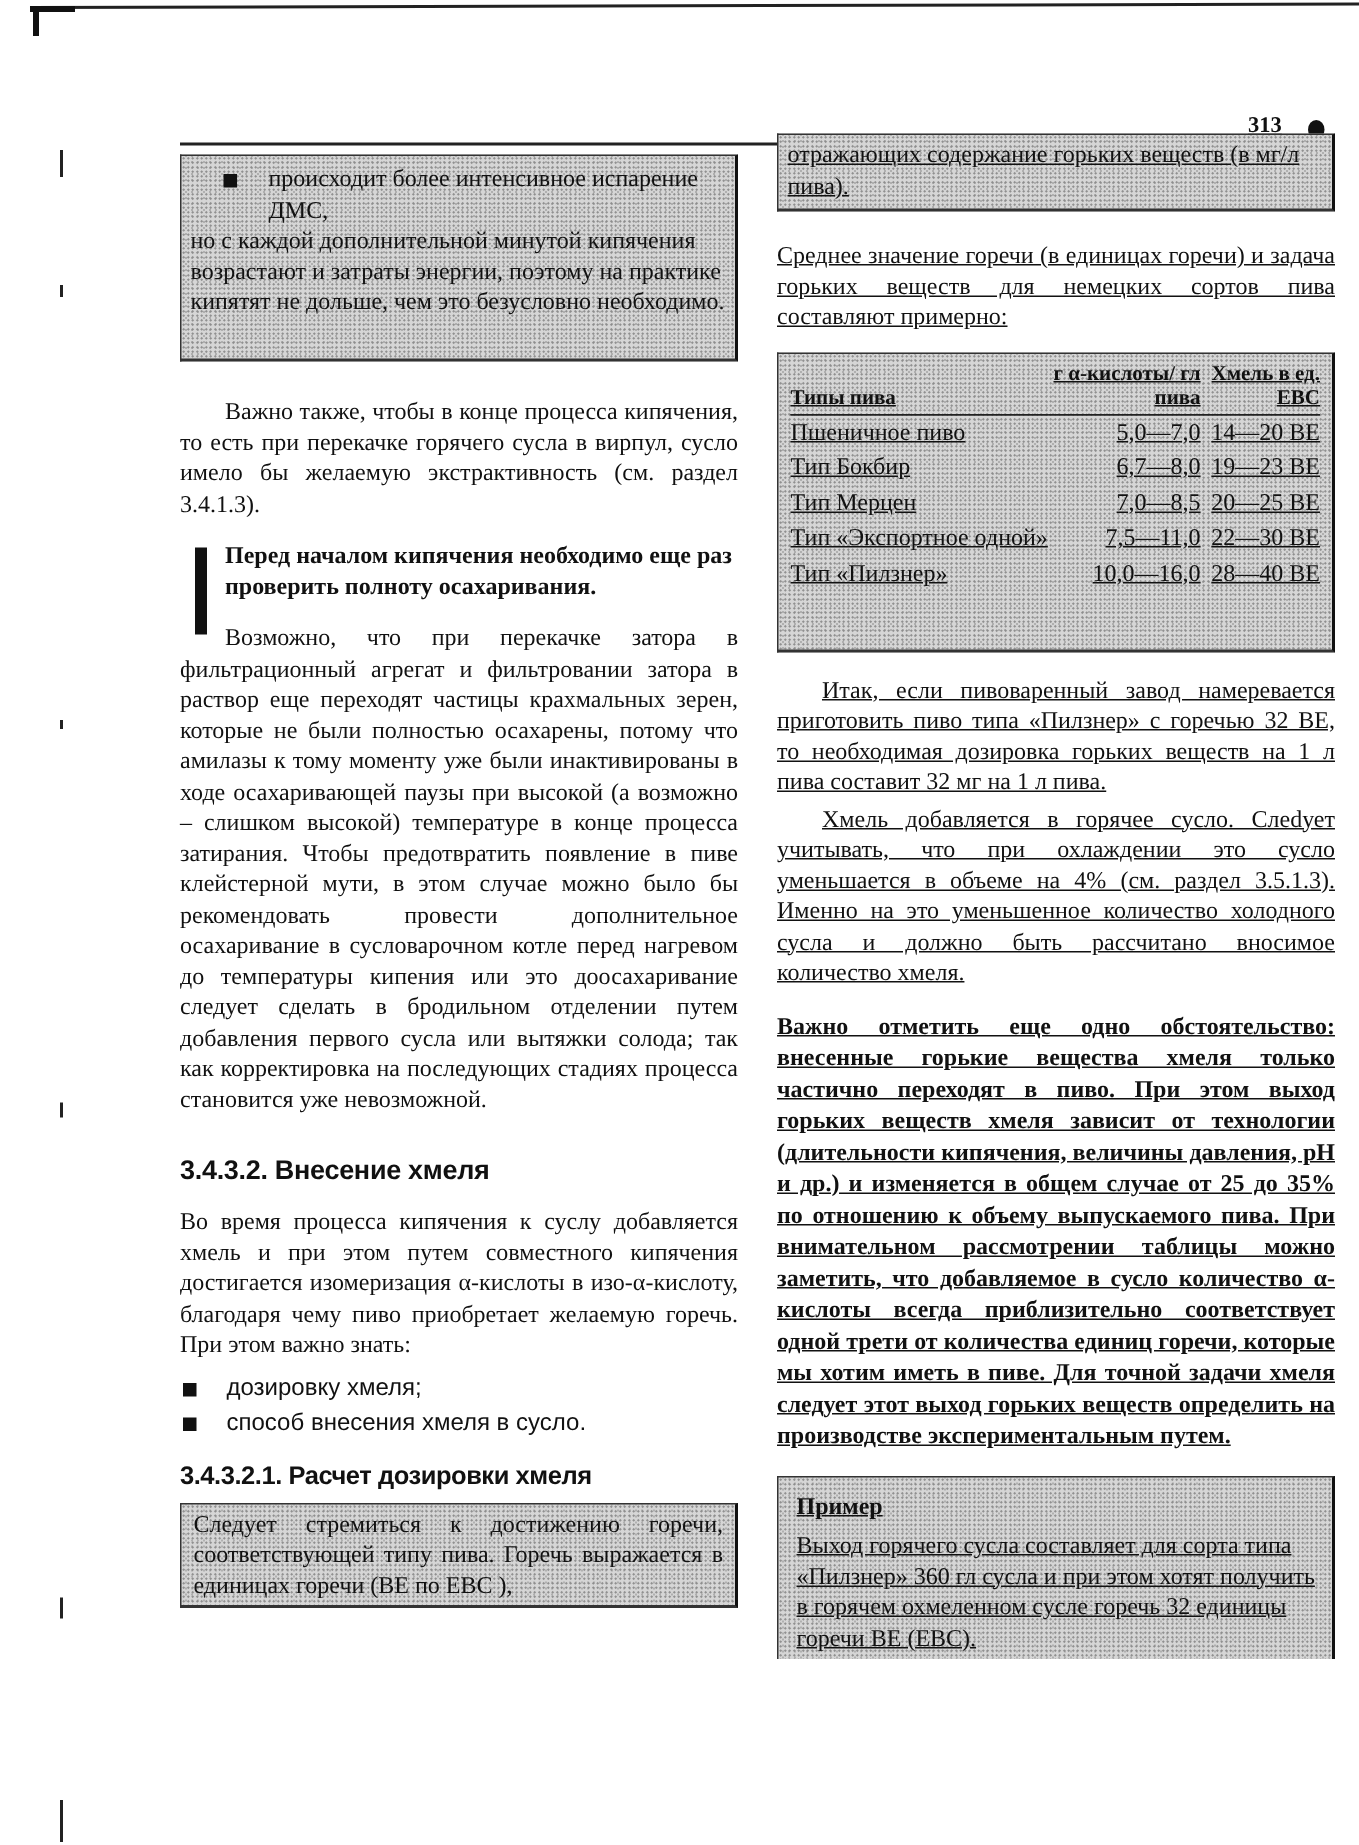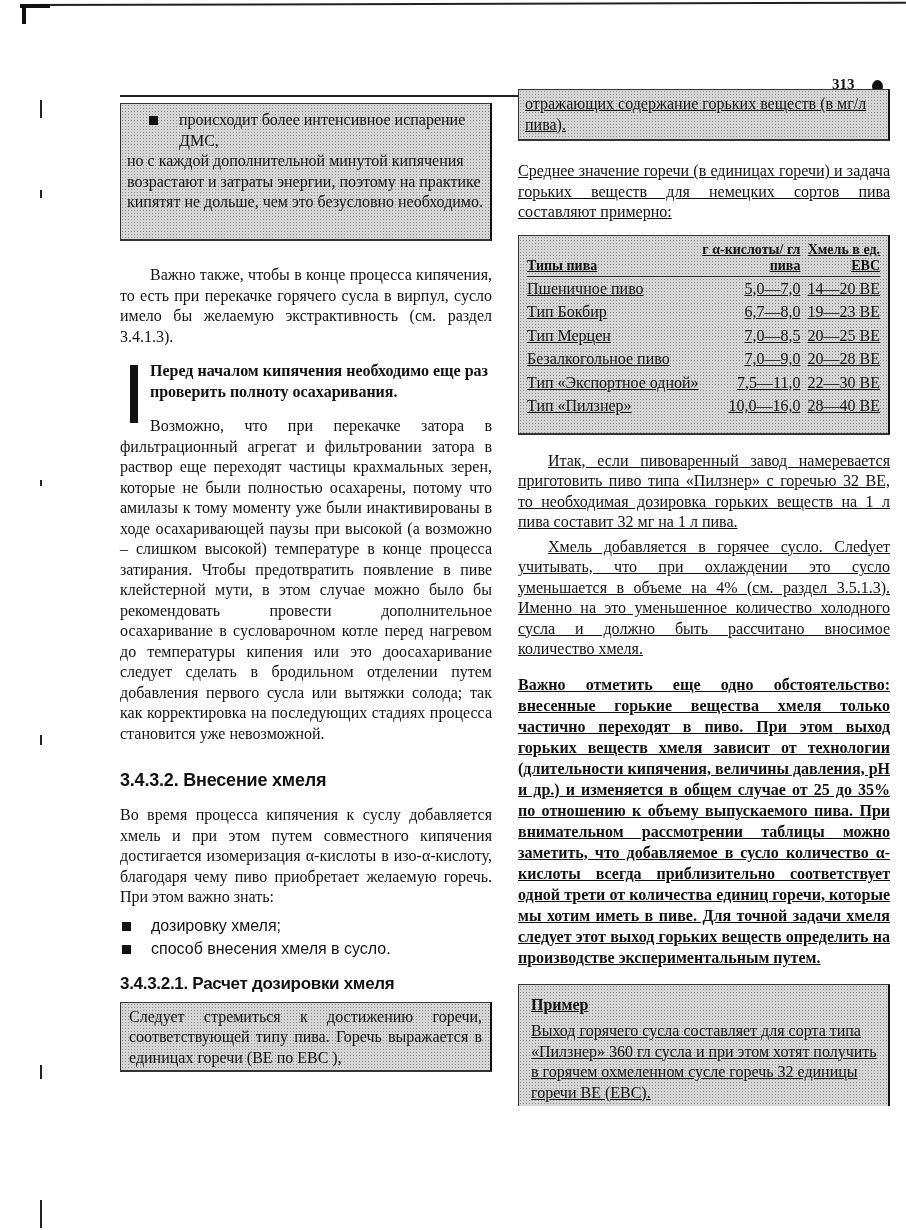--- a/index.html
+++ b/index.html
@@ -186,25 +186,20 @@
           <td>Тип Бокбир</td>
           <td class="num">6,7—8,0</td>
           <td class="num">19—23 ВЕ</td>
         </tr>
         <tr>
           <td>Тип Мерцен</td>
           <td class="num">7,0—8,5</td>
           <td class="num">20—25 ВЕ</td>
         </tr>
         <tr>
-          <td>Безалкогольное пиво</td>
-          <td class="num">7,0—9,0</td>
-          <td class="num">20—28 ВЕ</td>
-        </tr>
-        <tr>
           <td>Тип «Экспортное одной»</td>
           <td class="num">7,5—11,0</td>
           <td class="num">22—30 ВЕ</td>
         </tr>
         <tr>
           <td>Тип «Пилзнер»</td>
           <td class="num">10,0—16,0</td>
           <td class="num">28—40 ВЕ</td>
         </tr>
       </tbody>

